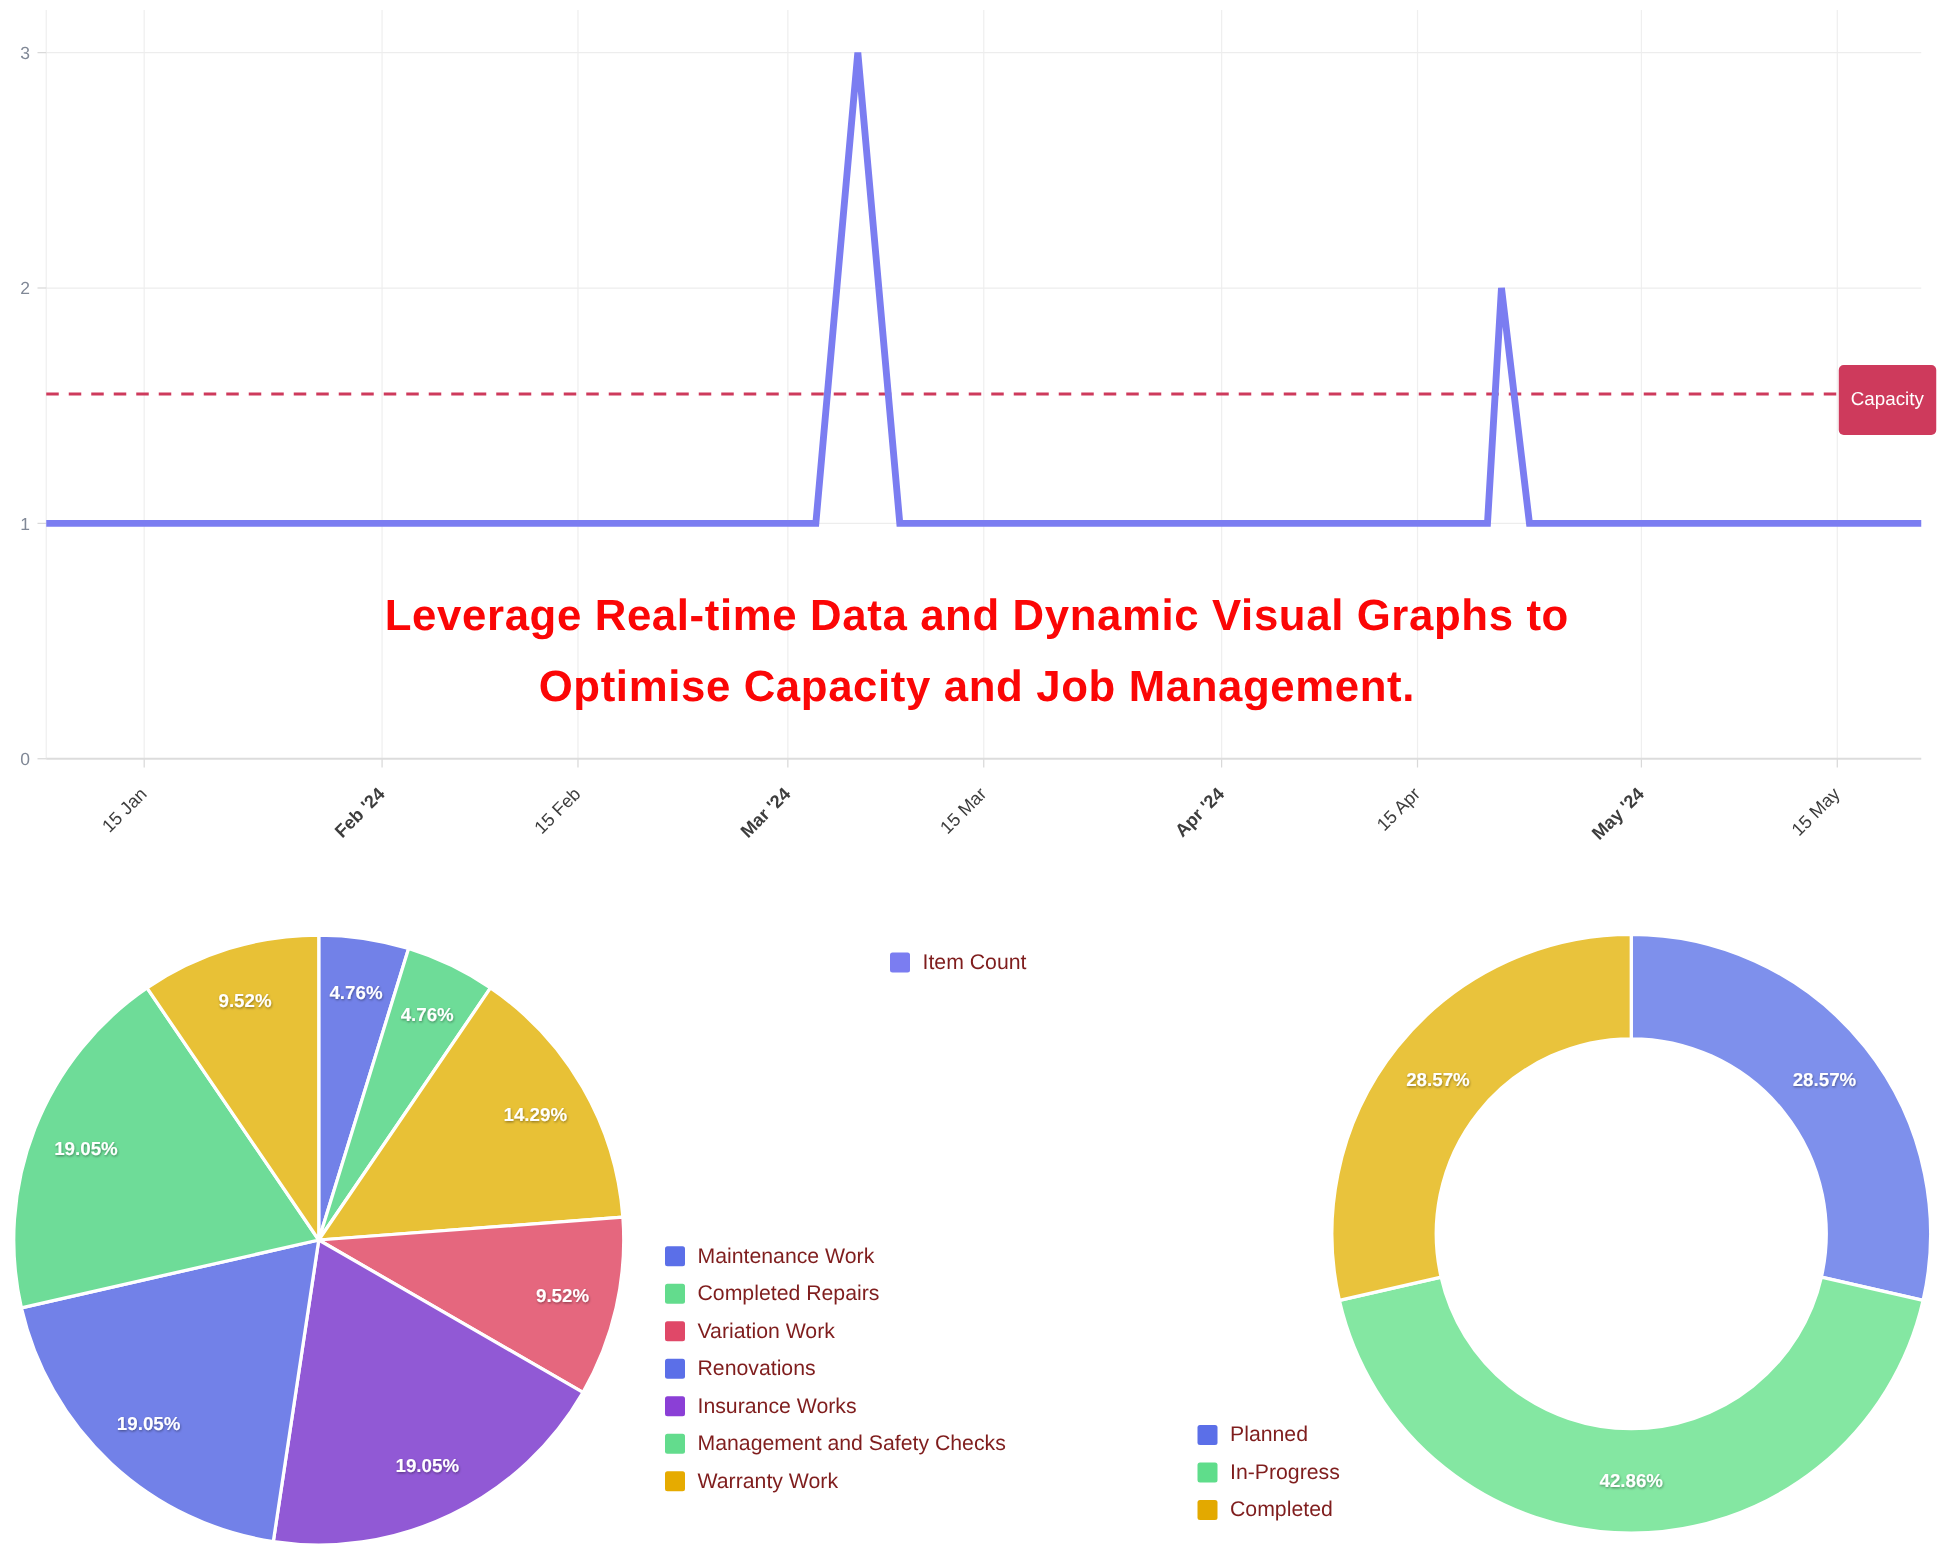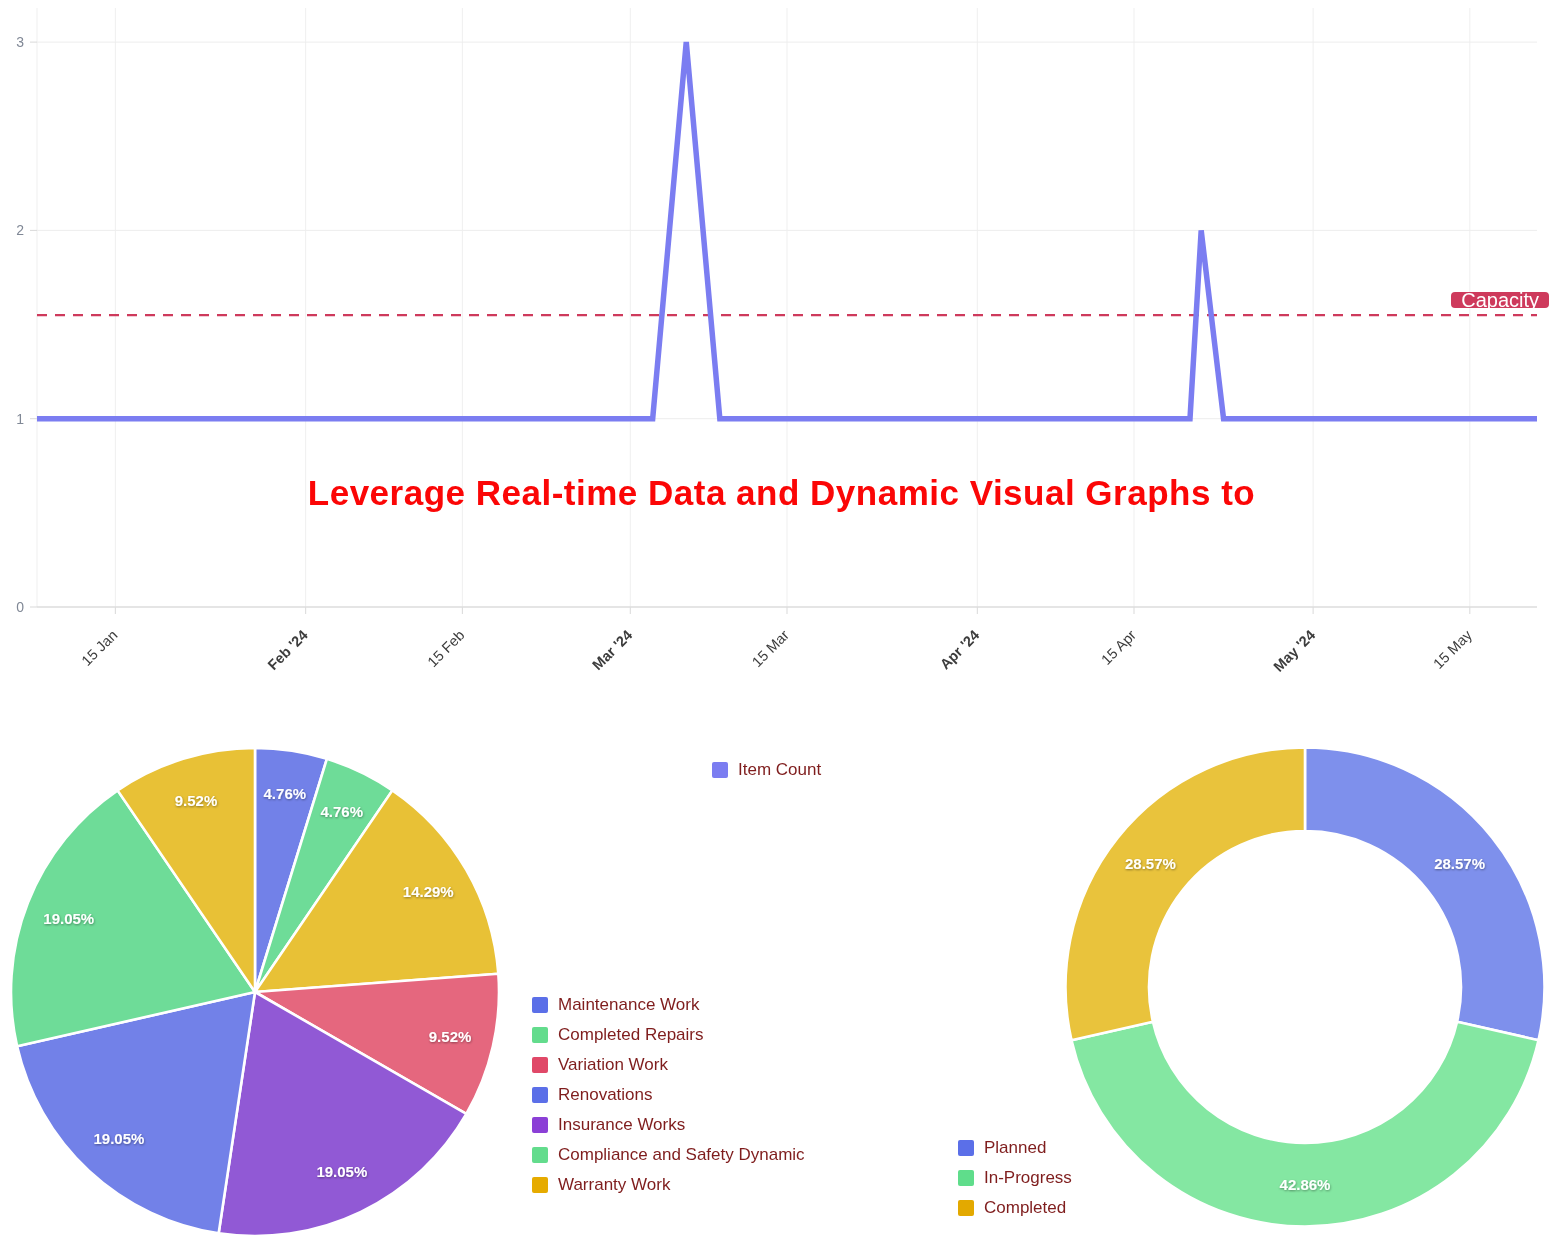--- a/index.html
+++ b/index.html
@@ -4,21 +4,21 @@
 <style>
   html,body{margin:0;padding:0;}
   body{
     width:1563px;height:1250px;position:relative;background:#ffffff;
     font-family:"Liberation Sans", sans-serif;overflow:hidden;
   }
   #line-chart{position:absolute;left:0;top:0;width:1563px;height:710px;}
   #line-svg{position:absolute;left:0;top:0;}
   .capacity-badge{
     position:absolute;top:292px;right:14px;
-    color:#fff;font-size:20px;line-height:16px;padding:0 10px;
+    color:#fff;font-size:15px;line-height:16px;padding:20px 10px;
     border-radius:4px;white-space:nowrap;
   }
   .caption{
     position:absolute;left:0;right:0;top:464px;text-align:center;
     font-weight:bold;font-size:35px;line-height:57px;letter-spacing:.5px;
   }
   .legend-row{display:flex;align-items:center;gap:10px;height:30px;}
   .legend-swatch{width:16px;height:16px;border-radius:2px;flex:0 0 16px;}
   .legend-label{font-size:17px;color:#7f1d1d;white-space:nowrap;}
   #item-legend{position:absolute;left:712px;top:755px;}
@@ -76,20 +76,21 @@
         <text x="1137.0149253731342" y="636" text-anchor="end" fill="#3d3d3d" font-size="14.5" transform="rotate(-45 1137.0149253731342 636)">15 Apr</text>
         <text x="1316.1194029850747" y="636" text-anchor="end" fill="#3d3d3d" font-size="14.5" transform="rotate(-45 1316.1194029850747 636)" font-weight="bold">May '24</text>
         <text x="1472.8358208955224" y="636" text-anchor="end" fill="#3d3d3d" font-size="14.5" transform="rotate(-45 1472.8358208955224 636)">15 May</text>
       </g>
       <line x1="37" x2="1537" y1="315.135" y2="315.135" stroke="#ce3a5c" stroke-width="2.4" stroke-dasharray="10 8"></line>
       <polyline points="37,418.7 652.6716417910447,418.7 686.2537313432836,42.09999999999991 719.8358208955224,418.7 1189.9850746268658,418.7 1201.1791044776119,230.39999999999998 1223.5671641791043,418.7 1537,418.7" fill="none" stroke="#7b7df1" stroke-width="5.5" stroke-linejoin="miter" stroke-linecap="butt"></polyline>
     </svg>
   <div class="capacity-badge" style="background: rgb(206, 58, 92);">Capacity</div>
   <div class="caption" style="color: rgb(251, 6, 6);">
     <div>Leverage Real-time Data and Dynamic Visual Graphs to</div>
+    <div>Optimise Capacity and Job Management.</div>
   </div>
 </div>
 
 <div id="item-legend" class="legend-row">
   <span class="legend-swatch" style="background: rgb(123, 125, 241);"></span>
   <span class="legend-label">Item Count</span>
 </div>
 
 <svg id="pie-svg" width="492" height="494">
     <filter id="pie-svg-ds" x="-40%" y="-40%" width="180%" height="180%">
@@ -128,21 +129,21 @@
     <div class="legend-row">
       <span class="legend-swatch" style="background: rgb(91, 111, 232);"></span>
       <span class="legend-label">Renovations</span>
     </div>
     <div class="legend-row">
       <span class="legend-swatch" style="background: rgb(139, 63, 214);"></span>
       <span class="legend-label">Insurance Works</span>
     </div>
     <div class="legend-row">
       <span class="legend-swatch" style="background: rgb(99, 220, 141);"></span>
-      <span class="legend-label">Compliance and Safety Dynamic</span>
+      <span class="legend-label">Management and Safety Checks</span>
     </div>
     <div class="legend-row">
       <span class="legend-swatch" style="background: rgb(230, 171, 0);"></span>
       <span class="legend-label">Warranty Work</span>
     </div>
   </div>
 
 <svg id="donut-svg" width="482" height="482">
     <filter id="donut-svg-ds" x="-40%" y="-40%" width="180%" height="180%">
       <feDropShadow dx="0.5" dy="1" stdDeviation="1" flood-opacity="0.4"></feDropShadow>

